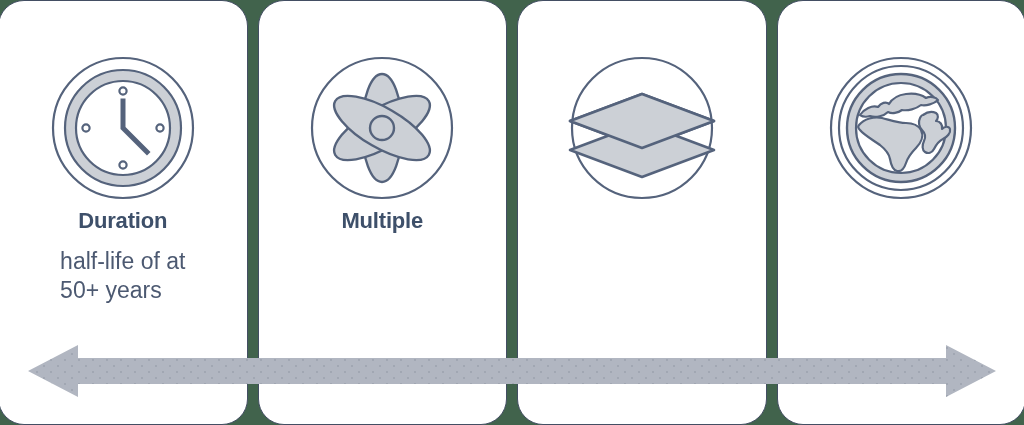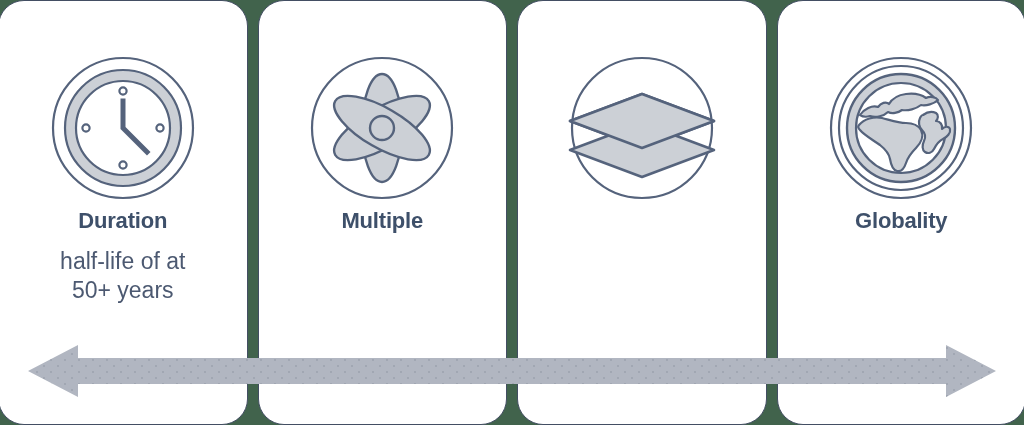--- a/index.html
+++ b/index.html
@@ -72,21 +72,20 @@
     color: #3e506a;
     text-align: center;
     letter-spacing: -0.2px;
     line-height: 1.1;
   }
   .card-desc {
     margin-top: 14px;
     font-size: 23px;
     font-weight: normal;
     color: #4c5971;
-    text-align: center;
     line-height: 1.24;
     padding: 0 6px;
     white-space: pre-line;
   }
 
   
   .arrow-layer {
     position: absolute;
     left: 0;
     top: 340px;
@@ -190,21 +189,20 @@
                      C 119 73, 123 73, 124 76
                      C 125 80, 121 84, 117 86
                      C 113 88, 110 92, 108 96
                      C 106 100, 102 101, 99 99
                      C 96 97, 96 92, 98 88
                      C 100 84, 99 80, 96 77
                      C 93 74, 92 69, 94 65
                      C 95 63, 96 62, 97 62 Z" fill="#ccd0d6" stroke="#55637c" stroke-width="2.2" stroke-linejoin="round"></path>
           </svg>
         </div>
-        <div class="card-title">Globality</div>
       </div>
     </div>
 
   </div>
 
   <div class="arrow-layer">
     <svg width="1024" height="62" viewBox="0 0 1024 62" xmlns="http://www.w3.org/2000/svg">
       <defs>
         <pattern id="dots" width="14" height="12" patternUnits="userSpaceOnUse">
           <circle cx="2" cy="2" r="0.9" fill="#9aa0ac"></circle>

